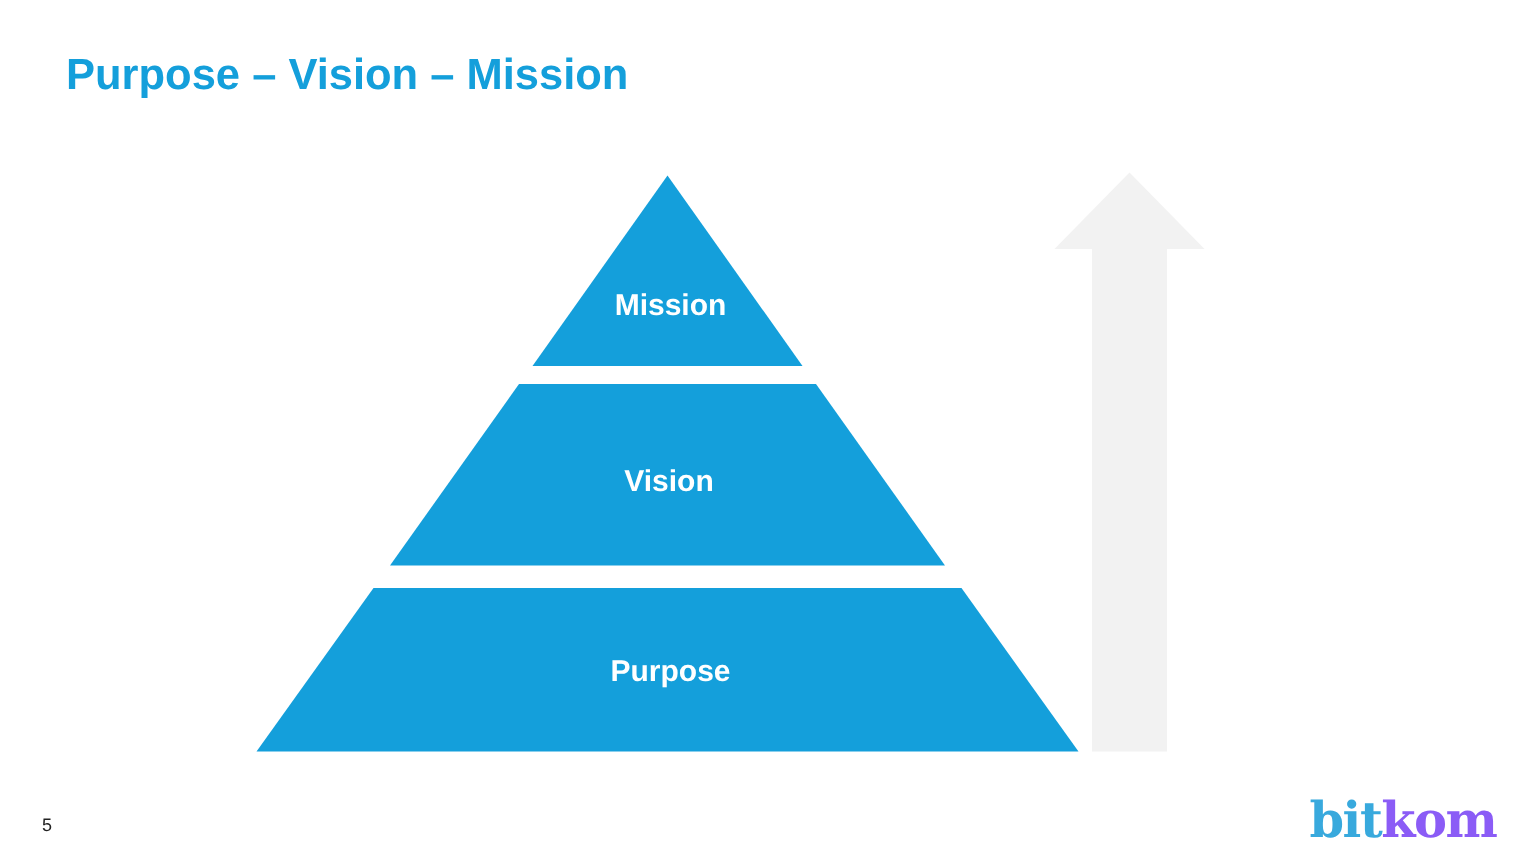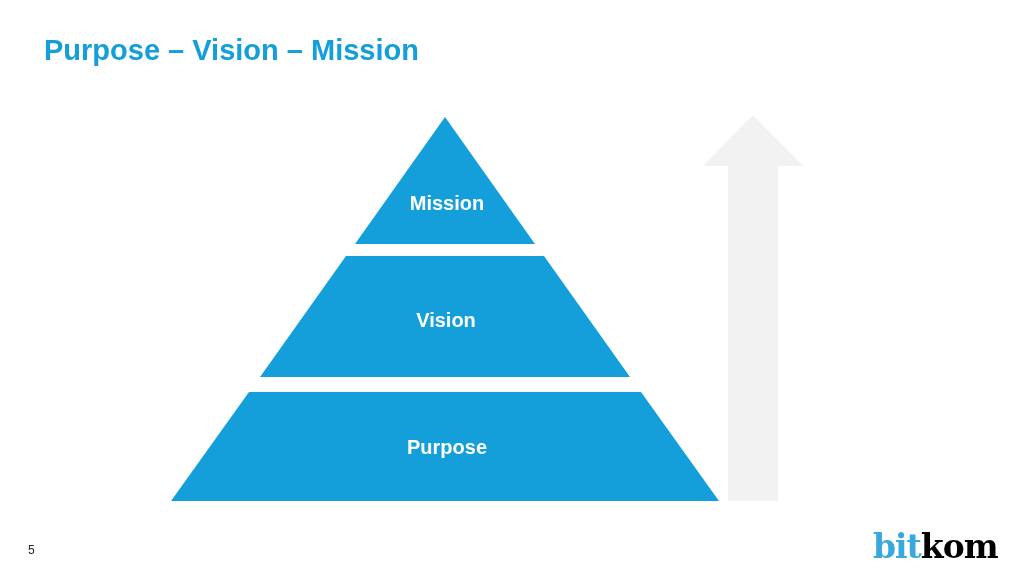--- a/index.html
+++ b/index.html
@@ -50,21 +50,21 @@
     position: absolute;
     left: 873px;
     top: 527px;
     font-family: "DejaVu Serif", serif;
     font-weight: bold;
     font-size: 33px;
     letter-spacing: -1px;
     white-space: nowrap;
   }
   .logo-bit { color: #38a9dd; margin-top: 42px; }
-  .logo-kom { color: #000000; }
+  .logo-kom { color: #8b5cf6; }
 </style>
 </head>
 <body>
 
 <div class="slide">
 
   <div class="slide-title">Purpose – Vision – Mission</div>
 
   <svg class="diagram-svg" viewBox="0 0 1024 576">
 

